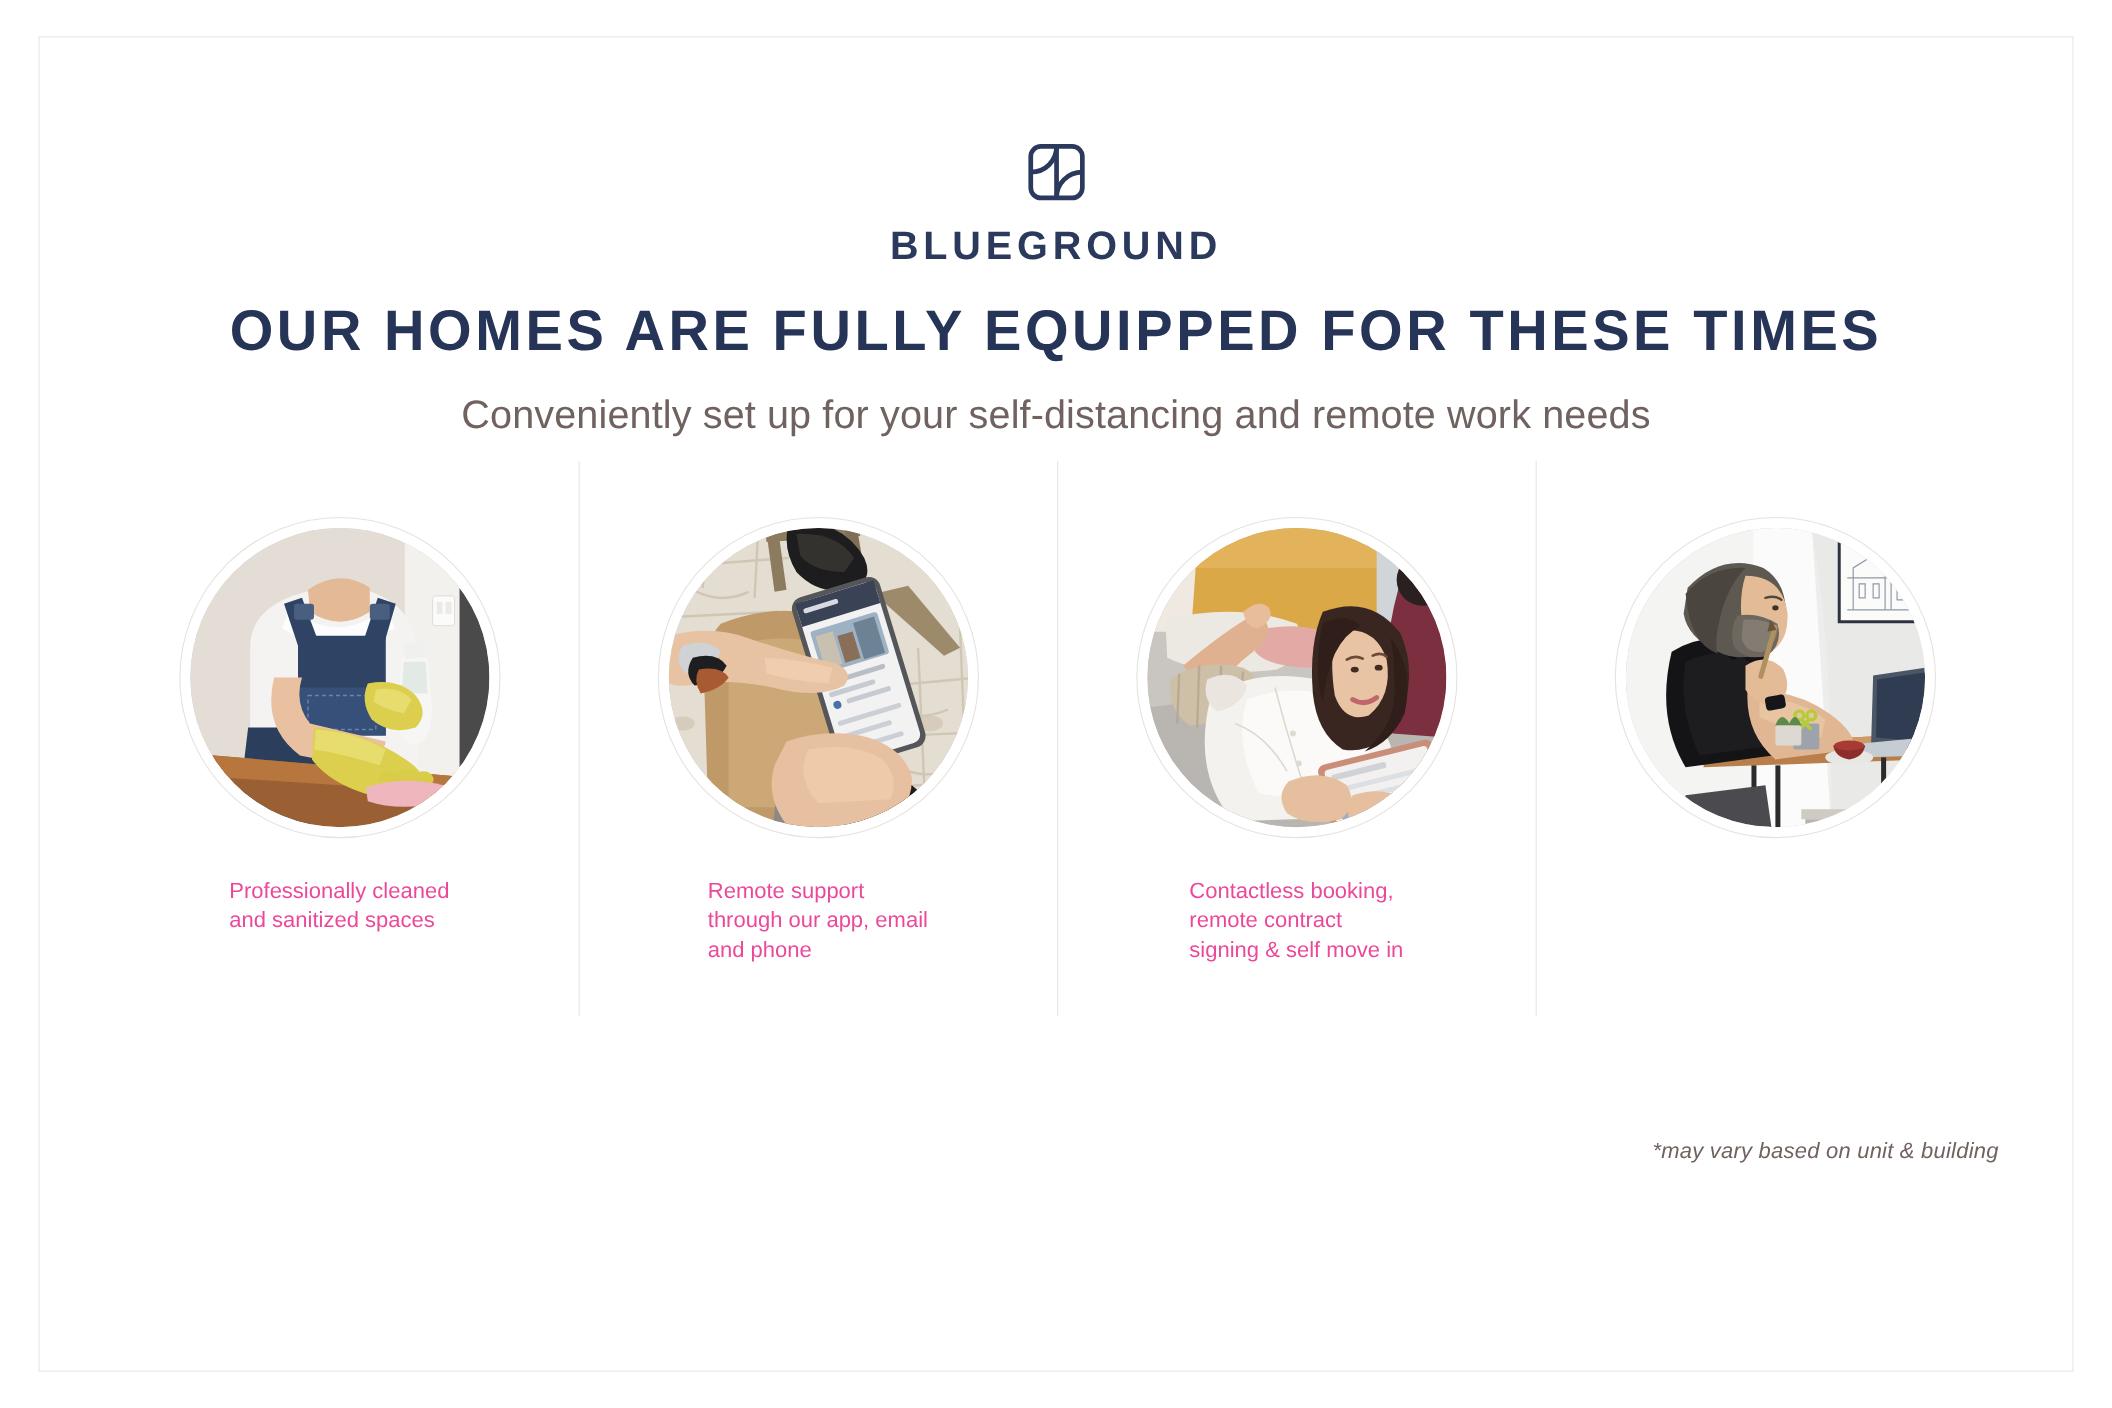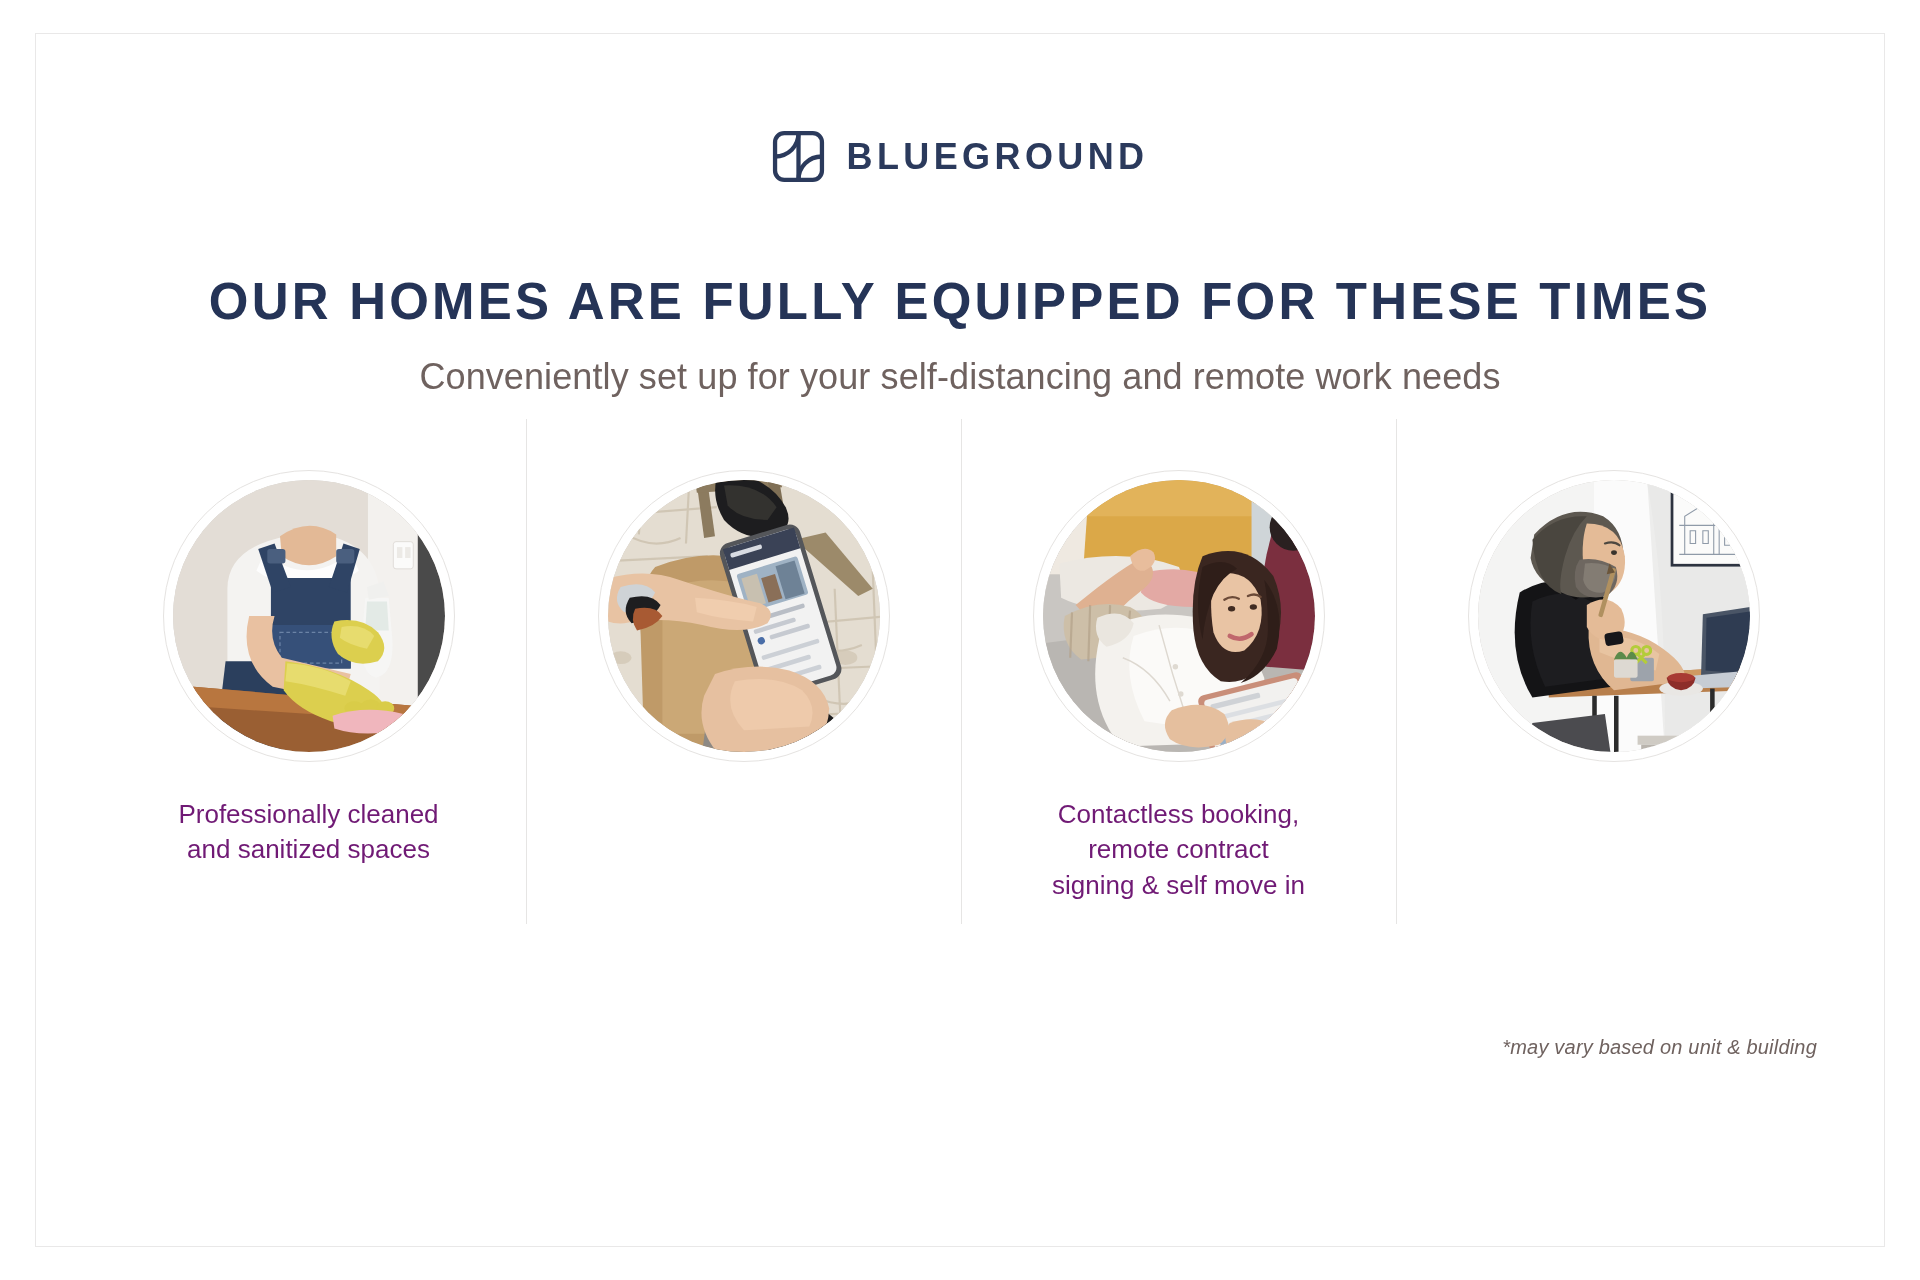--- a/index.html
+++ b/index.html
@@ -17,20 +17,21 @@
     border:1px solid #e9e8e8;
     background:#fff;
   }
 
   
   .logo-row {
     position:absolute;
     left:0; right:0; top:96px;
     display:flex; align-items:center; justify-content:center;
     gap:22px;
+    flex-direction:column;
   }
   .logo-mark { width:53px; height:53px; display:block; }
   .logo-word {
     font-size:36px;
     font-weight:700;
     letter-spacing:4.4px;
     color:#2b3a5c;
     line-height:1;
   }
 
@@ -92,24 +93,24 @@
     width:100%; height:100%;
     border-radius:50%;
     overflow:hidden;
     position:relative;
     background:#d8d5d2;
   }
   .avatar svg { display:block; width:100%; height:100%; }
 
   .caption {
     margin-top:35px;
-    text-align:center;
-    font-size:26px;
+    text-align:left;
+    font-size:20px;
     line-height:1.36;
-    color:#701a75;
+    color:#ec4899;
     font-weight:400;
     max-width:330px;
     white-space:pre-line;
   }
 
   
   .footnote {
     position:absolute;
     right:67px;
     top:1002px;
@@ -267,20 +268,23 @@
               <path d="M14 118 Q40 110 52 124 Q44 142 18 146 Q4 134 14 118 Z" fill="#cfd3d6"></path>
               <path d="M24 130 Q48 124 58 138 Q50 154 26 158 Q14 146 24 130 Z" fill="#1e1e20"></path>
               <path d="M30 142 Q52 138 60 150 Q52 162 32 166 Q24 154 30 142 Z" fill="#a85a33"></path>
 
               <path d="M118 214 Q160 200 200 210 Q238 222 244 252 Q242 292 206 300 L120 300 Q96 270 106 238 Z" fill="#e6c0a0"></path>
               <path d="M140 222 Q186 214 214 232 Q232 250 222 272 L150 276 Q126 250 140 222 Z" fill="#eecaab"></path>
             </g>
           </svg>
         </div>
       </div>
+      <p class="caption">Remote support
+through our app, email
+and phone</p>
     </div>
 
     <div class="col">
       <div class="avatar-wrap">
         <div class="avatar">
           <svg viewBox="0 0 300 300" xmlns="http://www.w3.org/2000/svg" preserveAspectRatio="xMidYMid slice">
             <defs>
               <clipPath id="c3">
                   <circle cx="150" cy="150" r="150"></circle>
                 </clipPath>

